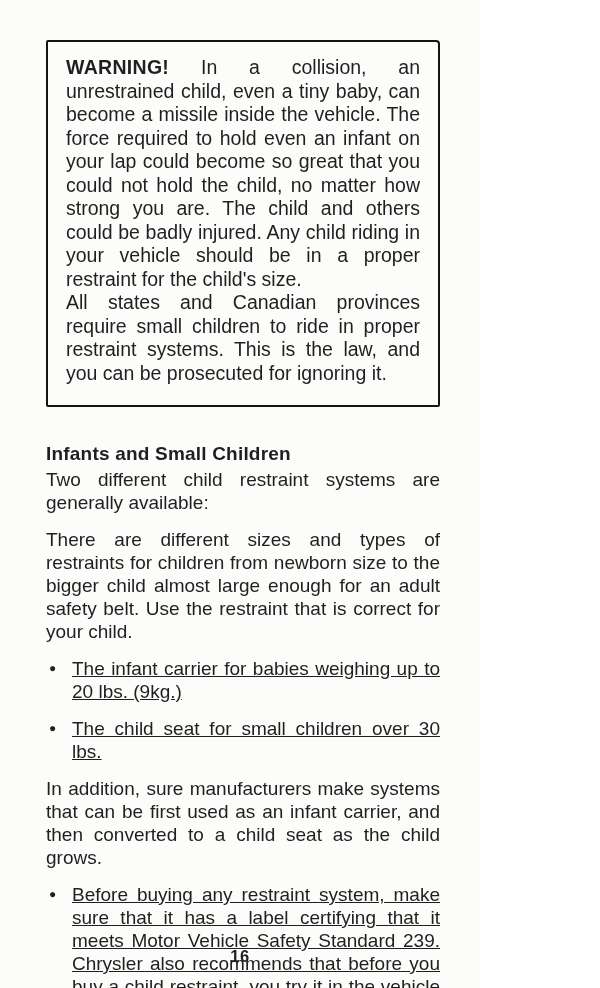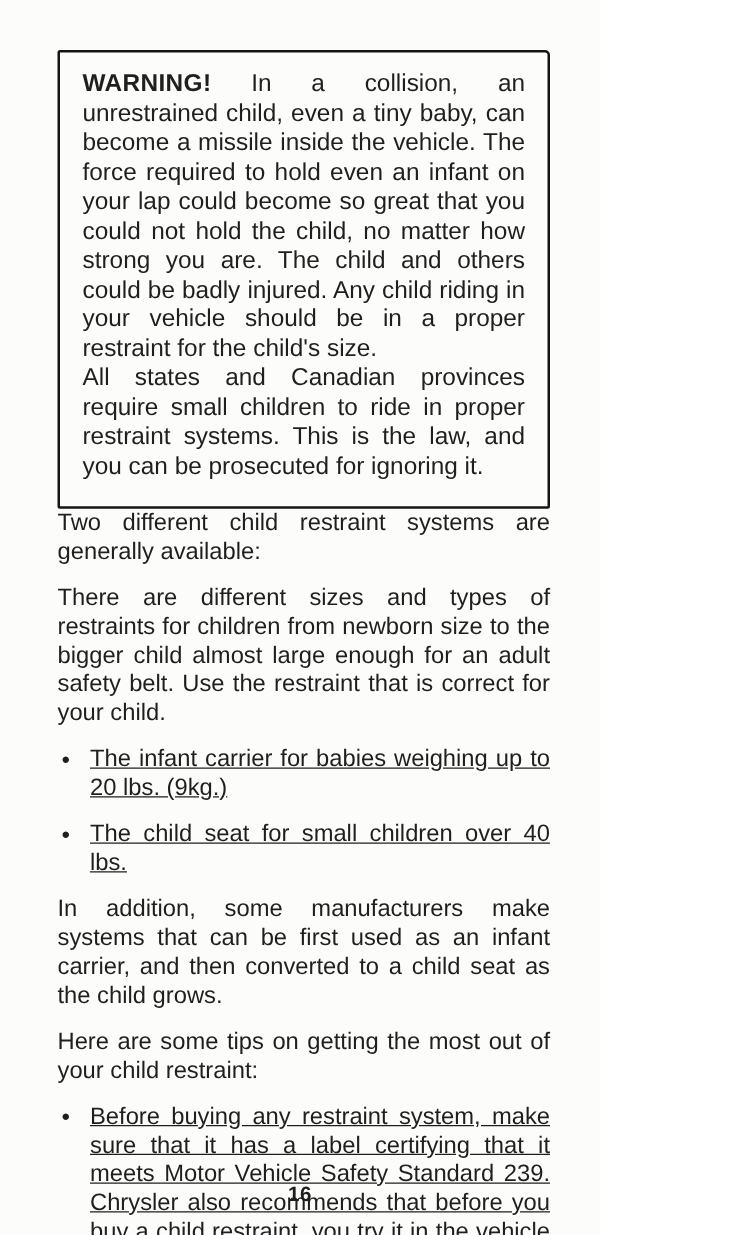--- a/index.html
+++ b/index.html
@@ -66,39 +66,39 @@
 </head>
 <body>
 
 <div class="page">
 
   <div class="warning-box">
     <div class="warn-para-1"><span class="warning-label">WARNING!</span> <span>In a collision, an unrestrained child, even a tiny baby, can become a missile inside the vehicle. The force required to hold even an infant on your lap could become so great that you could not hold the child, no matter how strong you are. The child and others could be badly injured. Any child riding in your vehicle should be in a proper restraint for the child's size.</span></div>
     <div class="warn-para-2">All states and Canadian provinces require small children to ride in proper restraint systems. This is the law, and you can be prosecuted for ignoring it.</div>
   </div>
 
+  <h2 class="section-heading">Infants and Small Children</h2>
 
   <p class="body-para">Two different child restraint systems are generally available:</p>
 
   <p class="body-para">There are different sizes and types of restraints for children from newborn size to the bigger child almost large enough for an adult safety belt. Use the restraint that is correct for your child.</p>
 
   <div class="bullet-list">
     <div class="bullet-item">
       <span class="bullet-dot">●</span>
       <span class="bullet-text">The infant carrier for babies weighing up to 20 lbs. (9kg.)</span>
     </div>
     <div class="bullet-item">
       <span class="bullet-dot">●</span>
-      <span class="bullet-text">The child seat for small children over 40 lbs.</span>
+      <span class="bullet-text">The child seat for small children over 30 lbs.</span>
     </div>
   </div>
 
-  <p class="body-para">In addition, some manufacturers make systems that can be first used as an infant carrier, and then converted to a child seat as the child grows.</p>
+  <p class="body-para">In addition, sure manufacturers make systems that can be first used as an infant carrier, and then converted to a child seat as the child grows.</p>
 
-  <p class="body-para">Here are some tips on getting the most out of your child restraint:</p>
 
   <div class="bullet-list">
     <div class="bullet-item">
       <span class="bullet-dot">●</span>
       <span class="bullet-text">Before buying any restraint system, make sure that it has a label certifying that it meets Motor Vehicle Safety Standard 239. Chrysler also recommends that before you buy a child restraint, you try it in the vehicle seats where you will use it.</span>
     </div>
   </div>
 
   <div class="page-number">16</div>
 

